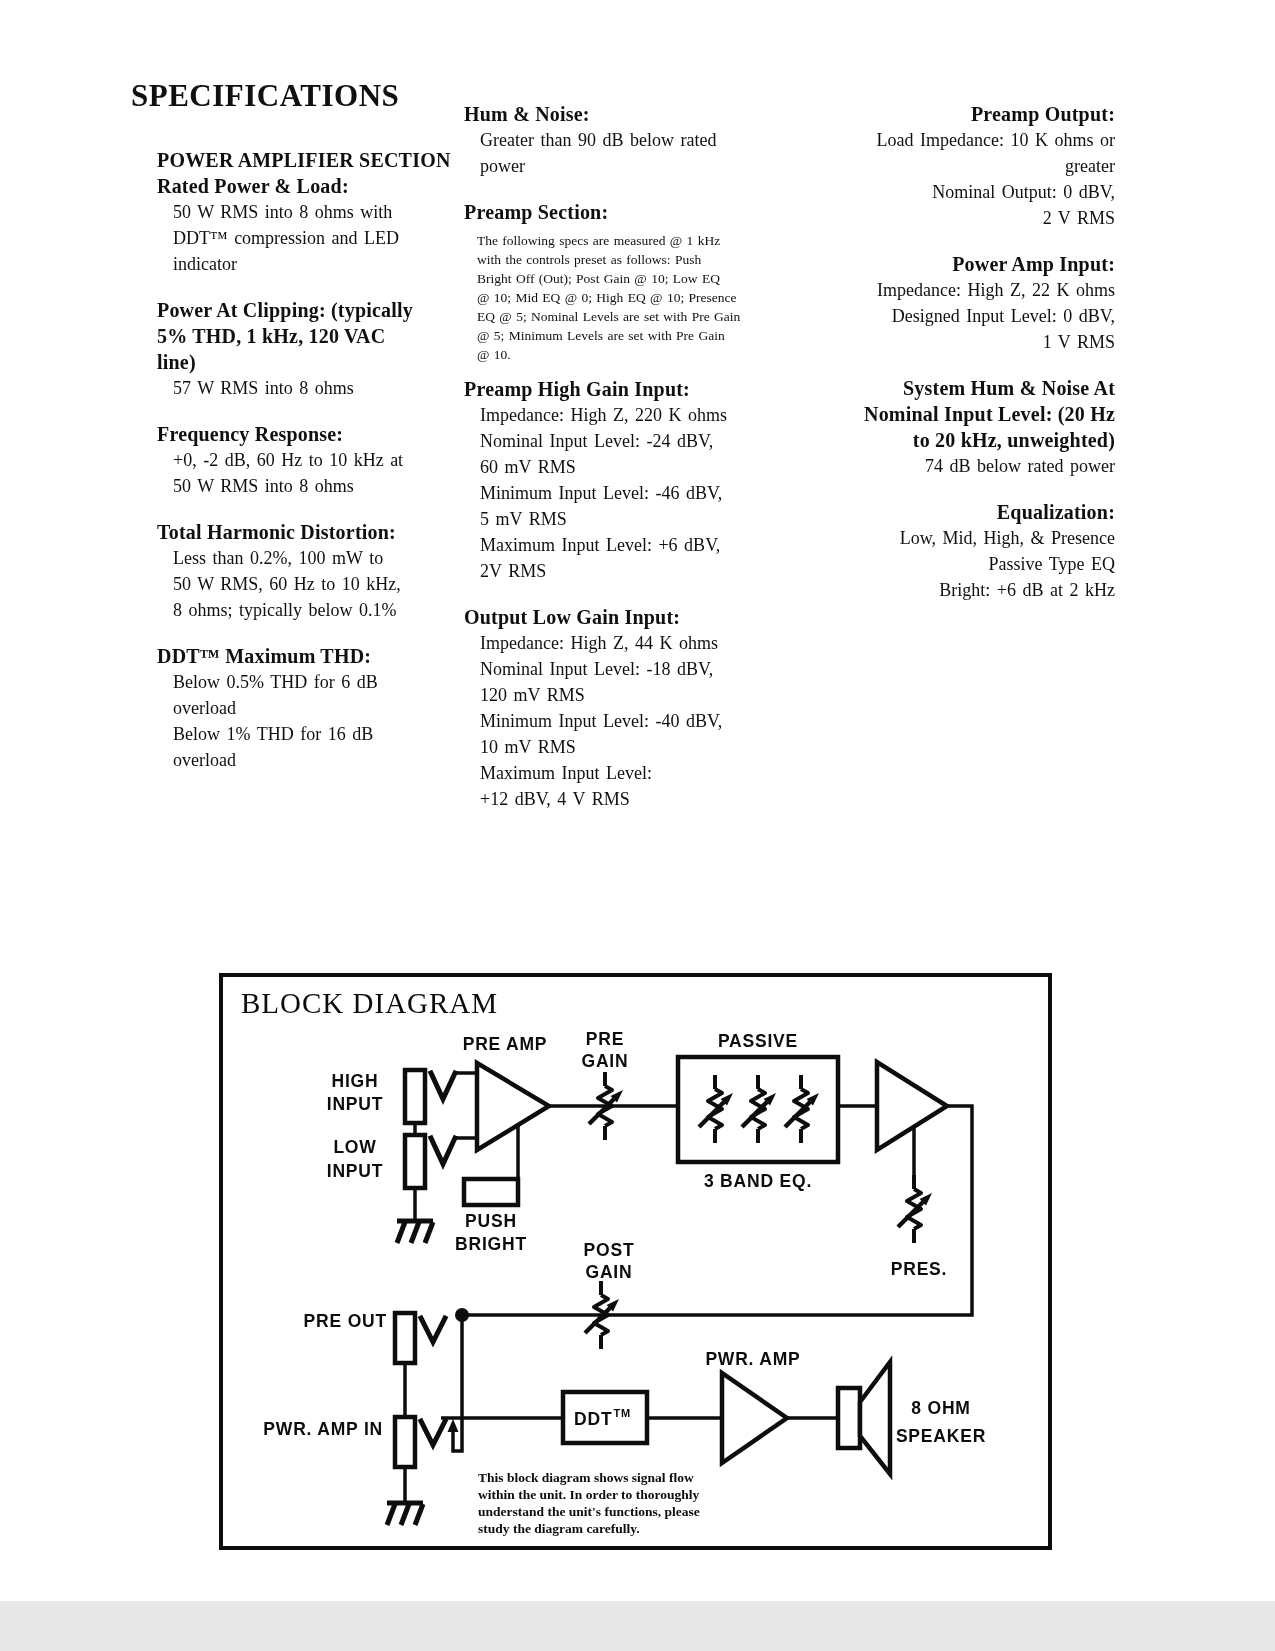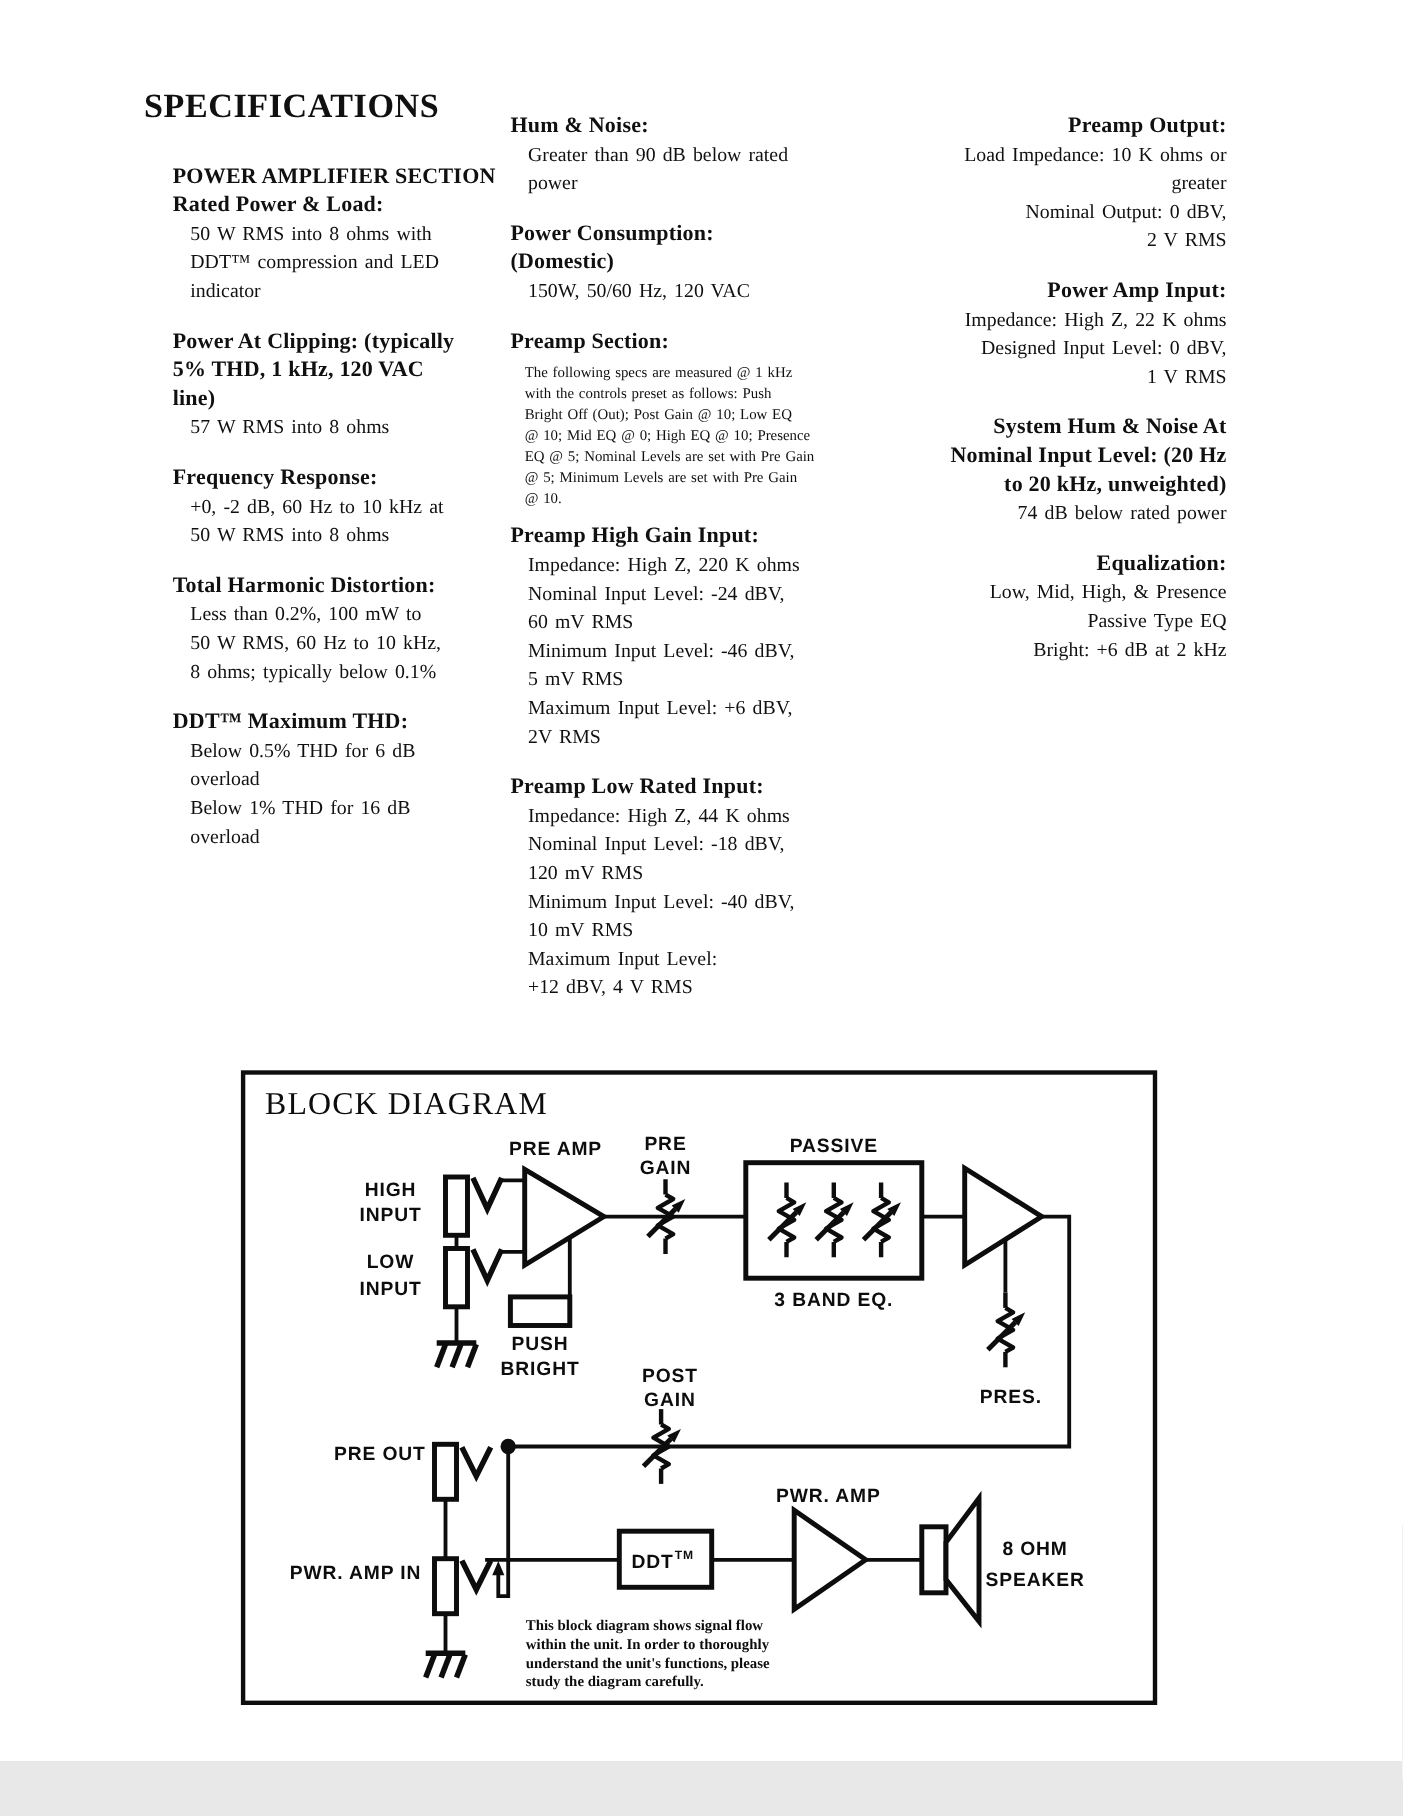--- a/index.html
+++ b/index.html
@@ -82,46 +82,41 @@
     </div>
   </div>
 
   <div class="col col2">
     <div class="sec">
       <h3>Hum &amp; Noise:</h3>
       <p class="body">Greater than 90 dB below rated
 power</p>
     </div>
     <div class="sec">
-      <h3>Power Consumption:
-(Domestic)</h3>
-      <p class="body">150W, 50/60 Hz, 120 VAC</p>
-    </div>
-    <div class="sec">
       <h3>Preamp Section:</h3>
       <p class="note">The following specs are measured @ 1 kHz
 with the controls preset as follows:  Push
 Bright Off (Out); Post Gain @ 10; Low EQ
 @ 10; Mid EQ @ 0; High EQ @ 10; Presence
 EQ @ 5; Nominal Levels are set with Pre Gain
 @ 5; Minimum Levels are set with Pre Gain
 @ 10.</p>
     </div>
     <div class="sec">
       <h3>Preamp High Gain Input:</h3>
       <p class="body">Impedance: High Z, 220 K ohms
 Nominal Input Level: -24 dBV,
 60 mV RMS
 Minimum Input Level: -46 dBV,
 5 mV RMS
 Maximum Input Level: +6 dBV,
 2V RMS</p>
     </div>
     <div class="sec">
-      <h3>Preamp Low Rated Input:</h3>
+      <h3>Output Low Gain Input:</h3>
       <p class="body">Impedance: High Z, 44 K ohms
 Nominal Input Level: -18 dBV,
 120 mV RMS
 Minimum Input Level: -40 dBV,
 10 mV RMS
 Maximum Input Level:
 +12 dBV, 4 V RMS</p>
     </div>
   </div>
 

